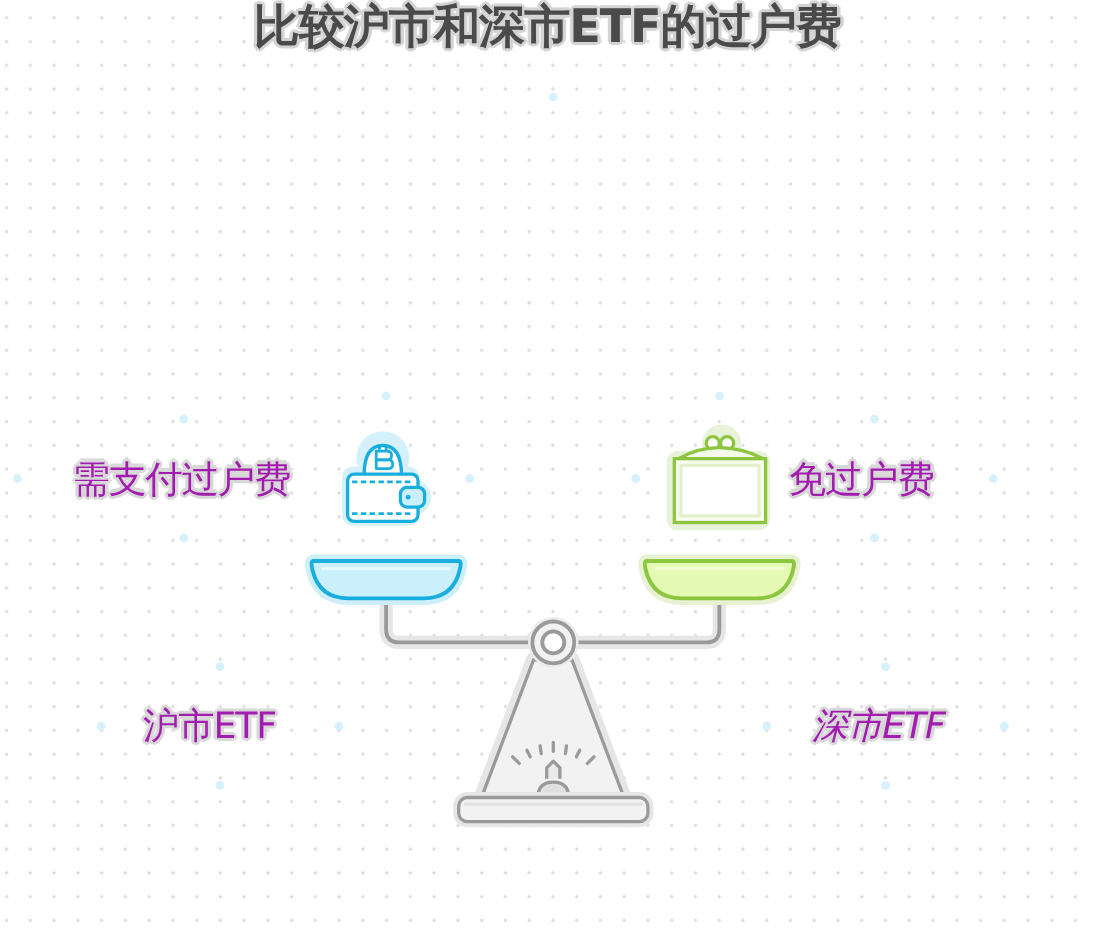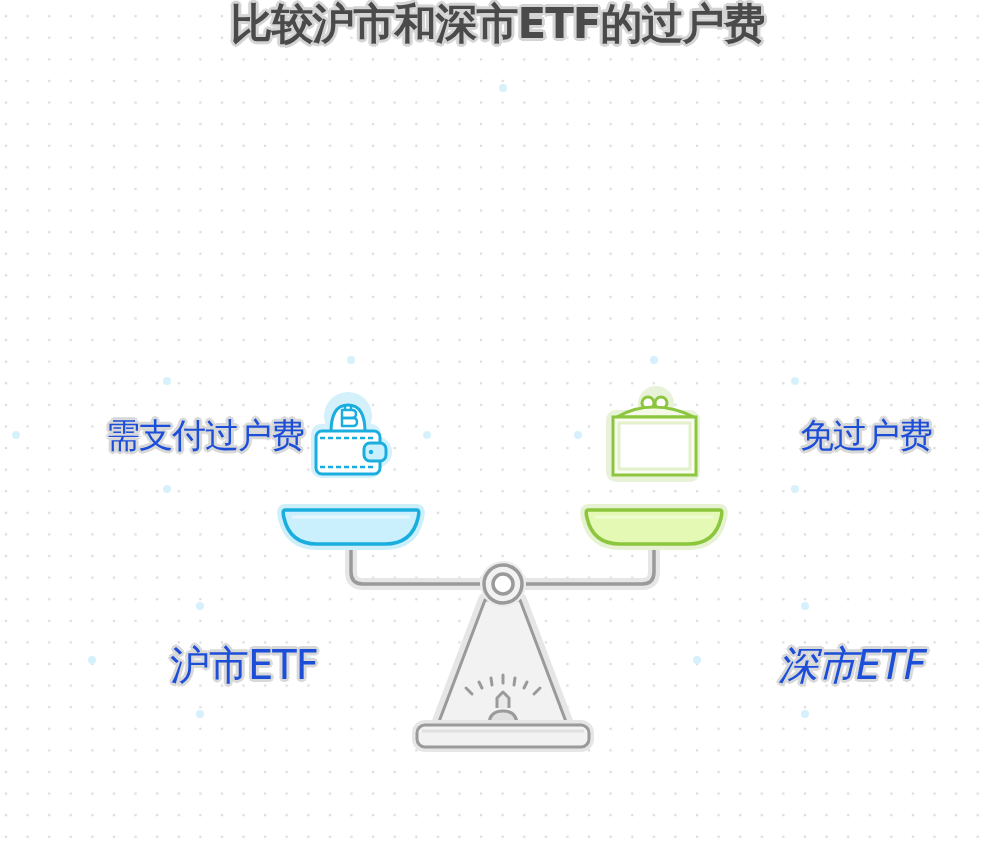--- a/index.html
+++ b/index.html
@@ -28,32 +28,31 @@
       color: #4a4a4a;
       letter-spacing: -1px;
       text-shadow:
         0 0 4px #d4d4d4, 2px 2px 0 #d4d4d4, -2px -2px 0 #d4d4d4,
         2px -2px 0 #d4d4d4, -2px 2px 0 #d4d4d4, 3px 0 0 #d4d4d4,
         -3px 0 0 #d4d4d4, 0 3px 0 #d4d4d4, 0 -3px 0 #d4d4d4;
     }
     .label {
       position: absolute;
       font-size: 34px;
-      color: #1d4ed8;
+      color: #a21caf;
       white-space: nowrap;
       letter-spacing: -1px;
       text-shadow:
         0 0 3px #d8d8d8, 2px 2px 0 #d8d8d8, -2px -2px 0 #d8d8d8,
         2px -2px 0 #d8d8d8, -2px 2px 0 #d8d8d8, 3px 0 0 #d8d8d8,
         -3px 0 0 #d8d8d8, 0 3px 0 #d8d8d8, 0 -3px 0 #d8d8d8;
-      margin-left: 40px;
     }
-    .label.sm { font-size: 40px; }
+    .label.sm { font-size: 33px; }
     #lbl-left-top { left: 66px; top: 413px; }
-    #lbl-right-top { left: 760px; top: 413px; text-align: right; }
+    #lbl-right-top { left: 717px; top: 413px; text-align: right; }
     #lbl-left-bottom { left: 130px; top: 638px; }
     #lbl-right-bottom { left: 738px; top: 638px; font-style: italic; }
     svg.diagram {
       position: absolute;
       left: 0;
       top: 0;
     }
     .blue-dot { fill: #d6f1fc; }
   </style>
 </head>

